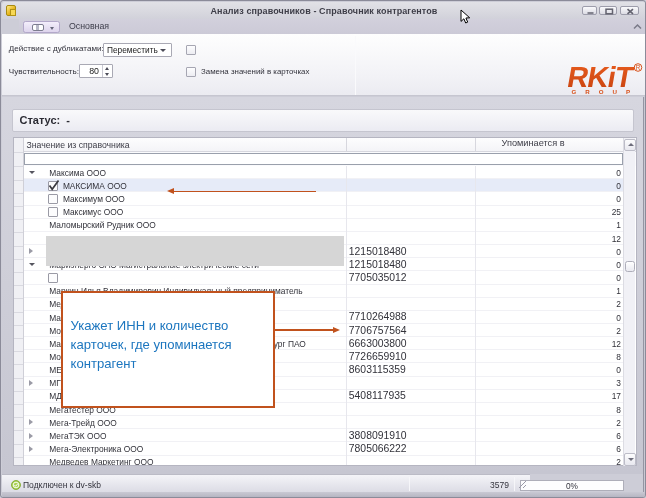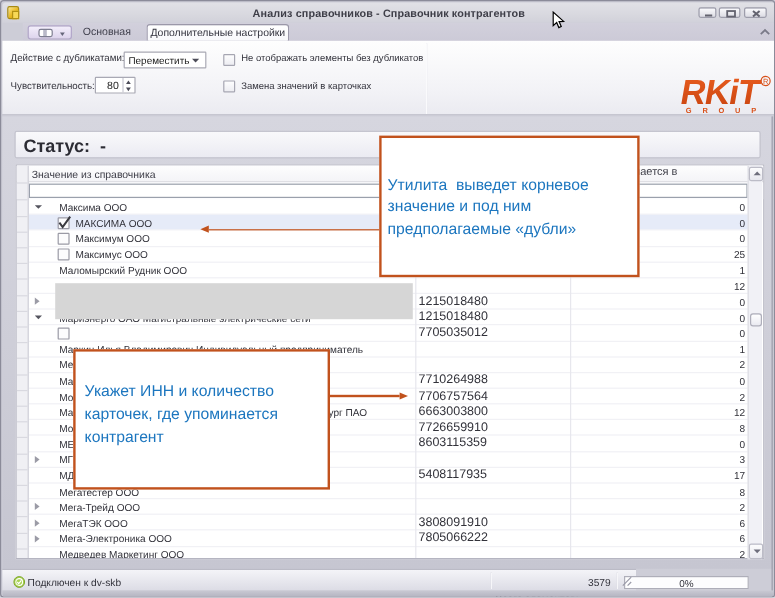--- a/index.html
+++ b/index.html
@@ -32,21 +32,21 @@
 #spin .v{position:absolute;right:13px;top:1.5px;font-size:8.8px;color:#222}
 #spin .ud{position:absolute;right:1px;top:0px;width:9px;height:12.5px;border-left:1px solid #c9c9d2}
 #spin .u{position:absolute;left:1.5px;top:2.2px;border-left:2.6px solid transparent;border-right:2.6px solid transparent;border-bottom:3px solid #4c4c58}
 #spin .d{position:absolute;left:1.5px;bottom:1.2px;border-left:2.6px solid transparent;border-right:2.6px solid transparent;border-top:3px solid #4c4c58}
 .rcb{position:absolute;left:184px;width:9.5px;height:9.5px;background:linear-gradient(#fdfdfe,#ededf2);border:1px solid #a6a6b2;border-radius:1px}
 
 #logo{position:absolute;right:2px;top:24px;width:86px;height:38px}
 
 #main{position:absolute;left:1px;top:96px;width:644px;height:377px;background:linear-gradient(#d6d6df,#c6c6d1)}
 #statusband{position:absolute;left:10px;top:11.5px;width:622px;height:23px;background:linear-gradient(#f9f9fb,#ebebf2);border:1px solid #c5c5cf;border-radius:2px}
-#statusband .t{position:absolute;left:6.5px;top:4.8px;font-size:15px;font-weight:bold;color:#2c2c34}
+#statusband .t{position:absolute;left:6.5px;top:4.8px;font-size:11px;font-weight:bold;color:#2c2c34}
 
 #tbl{position:absolute;left:10.5px;top:39.5px;width:624.0px;height:329.0px;background:#fff;border:1px solid #b5b5c1}
 #hdr{position:absolute;left:0;top:0;width:100%;height:14px;background:linear-gradient(#fdfdfe,#f4f4f7);border-bottom:1px solid #d7d7de}
 #hdr .h1{position:absolute;left:13px;top:2.5px;font-size:8.7px;color:#3c3c46}
 #hdr .h2{position:absolute;left:488px;top:0px;font-size:9.2px;color:#3c3c46}
 #filt{position:absolute;left:0;top:14px;width:100%;height:14.9px;background:#fbfbfd}
 #filt .box{position:absolute;left:10.5px;top:1px;width:599px;height:12.5px;background:#fff;border:1px solid #9aa0ac}
 #filt .pin{position:absolute;left:3px;top:3px}
 #ind{position:absolute;left:0;top:0;width:10.5px;height:100%;background:#f0f0f4;border-right:1px solid #cfcfd7;overflow:hidden}
 .tick{position:absolute;left:0;width:10.5px;height:1px;background:#d9d9e0}
@@ -104,38 +104,36 @@
           <path d="M6.5 2.2 l5.5 4.6 M12 2.2 l-5.5 4.6" stroke="#63636f" stroke-width="1.7"></path>
         </svg>
       </div>
   </div>
   <div id="tabrow">
     <div id="qab">
         <div class="ic"></div>
         <div class="dd"></div>
       </div>
     <div class="tab1">Основная</div>
-    <div class="tab2">Дополнительные настройки</div>
     <svg id="chev" width="9" height="7">
         <path d="M1 5.5 L4.5 2 L8 5.5" fill="none" stroke="#7a7a88" stroke-width="1.5"></path>
       </svg>
   </div>
   <div id="ribbon">
     <div class="rlab" style="left:6.8px;top:9.5px">Действие с дубликатами:</div>
     <div id="combo">Переместить<div class="dd"></div></div>
     <div class="rlab" style="left:6.8px;top:32.5px">Чувствительность:</div>
     <div id="spin">
         <span class="v">80</span>
         <div class="ud">
           <div class="u"></div>
           <div class="d"></div>
         </div>
       </div>
     <div class="rcb" style="top:11px"></div>
-    <div class="rlab" style="left:199px;top:9.8px;font-size:7.9px">Не отображать элементы без дубликатов</div>
     <div class="rcb" style="top:33px"></div>
     <div class="rlab" style="left:199px;top:32.8px;font-size:7.9px">Замена значений в карточках</div>
     <div id="gsep"></div>
     <svg id="logo" viewBox="0 0 86 38">
       <defs>
           <linearGradient id="lg" x1="0" y1="0" x2="0" y2="1">
             <stop offset="0" stop-color="#e85c1e"></stop>
             <stop offset="1" stop-color="#c74310"></stop>
           </linearGradient>
         </defs>
@@ -316,25 +314,20 @@
       <div id="sb">
         <div class="sbtn" style="top:0.5px">
             <div class="tri-u"></div>
           </div>
         <div class="thumb"></div>
         <div class="sbtn" style="bottom:0.5px">
             <div class="tri-d"></div>
           </div>
       </div>
     </div>
-    <div class="callout" style="left:313.5px;top:15.5px;width:217px;height:118px">
-      <div class="txt" style="left:5.5px;top:30px">Утилита  выведет корневое
-значение и под ним
-предполагаемые «дубли»</div>
-    </div>
     <div class="aline" style="left:171.5px;top:93.8px;width:142.5px"></div>
     <div class="ahead-l" style="left:164.5px;top:90.9px"></div>
     <div class="callout" style="left:58.5px;top:194px;width:214px;height:116.5px">
       <div class="txt" style="left:8px;top:24px">Укажет ИНН и количество
 карточек, где упоминается
 контрагент</div>
     </div>
     <div class="aline" style="left:272px;top:232.4px;width:59px"></div>
     <div class="ahead-r" style="left:330.5px;top:229.5px"></div>
   </div>

